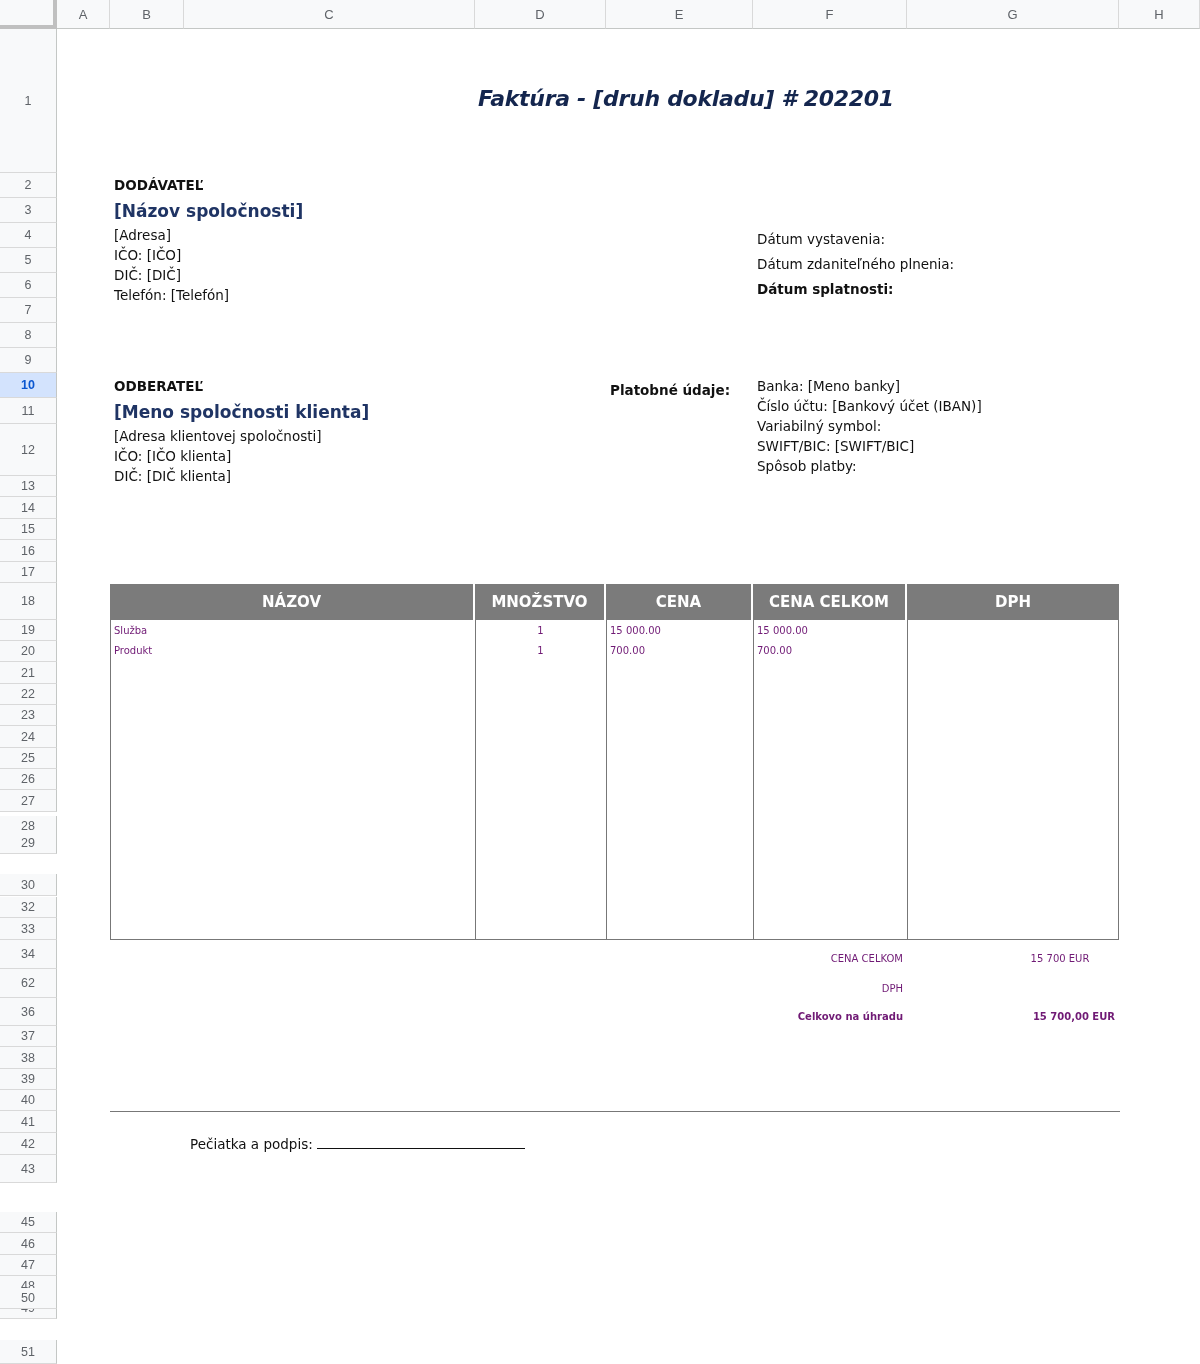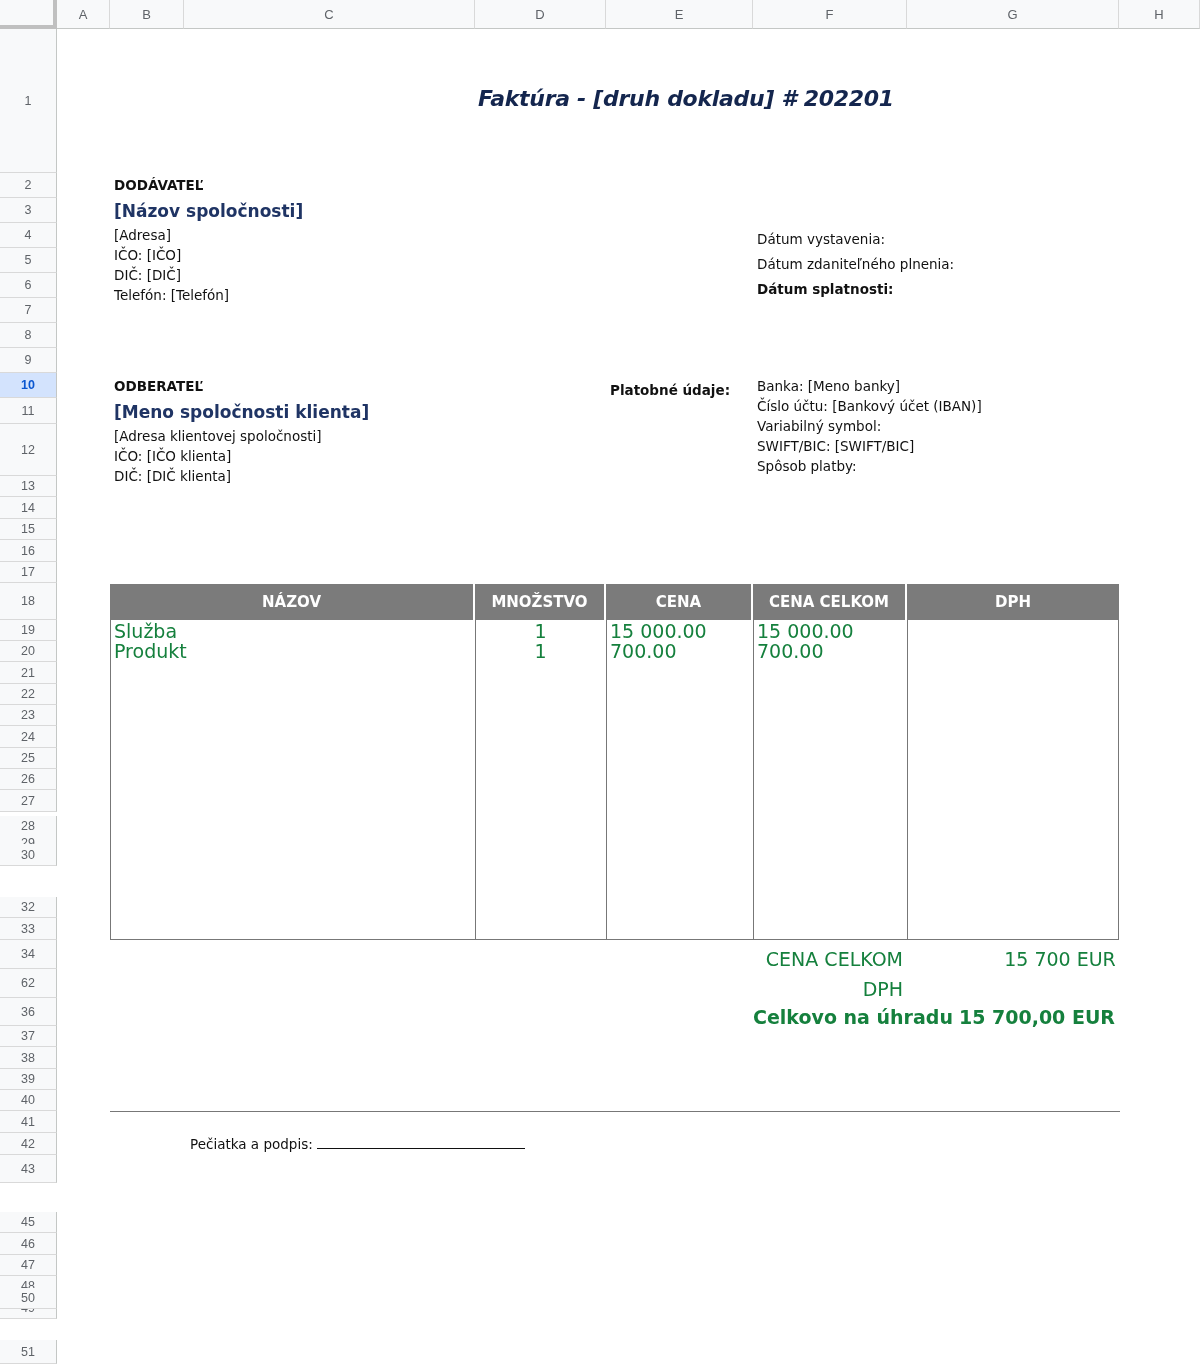--- a/index.html
+++ b/index.html
@@ -17,21 +17,21 @@
   .txt { position: absolute; font-family: "DejaVu Sans", sans-serif; font-size: 13.5px; color: #111; white-space: nowrap; line-height: 20px; }
   .bold { font-weight: bold; }
   .title { position: absolute; top: 86px; left: 478px; font-family: "DejaVu Sans", sans-serif; font-size: 22px;
            font-style: italic; font-weight: bold; color: #14264e; white-space: nowrap; letter-spacing: -0.3px; }
   .comp { font-size: 17px; font-weight: bold; color: #1f3464; }
   .tbl-head { position: absolute; top: 584px; height: 36px; background: #7b7b7b; color: #fff;
               font-family: "DejaVu Sans", sans-serif; font-weight: bold; font-size: 15px;
               display: flex; align-items: center; justify-content: center; border-right: 2px solid #fff; }
   .tbl-box { position: absolute; top: 620px; height: 320px; border-left: 1px solid #777; border-bottom: 1px solid #777; }
   .tbl-box.last { border-right: 1px solid #777; }
-  .cell { position: absolute; font-family: "DejaVu Sans", sans-serif; font-size: 19px; color: #15803d; line-height: 20px; white-space: nowrap; }
+  .cell { position: absolute; font-family: "DejaVu Sans", sans-serif; font-size: 10px; color: #701a75; line-height: 20px; white-space: nowrap; }
   .hr { position: absolute; left: 110px; top: 1111px; width: 1010px; height: 1px; background: #777; }
   .sig-line { display: inline-block; width: 208px; border-bottom: 1px solid #111; height: 14px; vertical-align: baseline; margin-left: 4px; }
 </style>
 </head>
 <body>
 
 <div class="corner"></div>
 <div id="colheads">
     <div class="colhead" style="left: 57px; width: 53px;">A</div>
     <div class="colhead" style="left: 110px; width: 74px;">B</div>
@@ -65,21 +65,21 @@
     <div class="rowhead" style="top: 641px; height: 21px;">20</div>
     <div class="rowhead" style="top: 662px; height: 22px;">21</div>
     <div class="rowhead" style="top: 684px; height: 21px;">22</div>
     <div class="rowhead" style="top: 705px; height: 21px;">23</div>
     <div class="rowhead" style="top: 726px; height: 22px;">24</div>
     <div class="rowhead" style="top: 748px; height: 21px;">25</div>
     <div class="rowhead" style="top: 769px; height: 21px;">26</div>
     <div class="rowhead" style="top: 790px; height: 22px;">27</div>
     <div class="rowhead" style="top: 816px; height: 21px;">28</div>
     <div class="rowhead" style="top: 833px; height: 21px;">29</div>
-    <div class="rowhead" style="top: 844px; height: 22px; text-align: right;">30</div>
+    <div class="rowhead" style="top: 874px; height: 22px; text-align: right;">30</div>
     <div class="rowhead" style="top: 908px; height: 21px;">31</div>
     <div class="rowhead" style="top: 897px; height: 21px;">32</div>
     <div class="rowhead" style="top: 918px; height: 22px;">33</div>
     <div class="rowhead" style="top: 940px; height: 29px;">34</div>
     <div class="rowhead" style="top: 969px; height: 29px;">62</div>
     <div class="rowhead" style="top: 998px; height: 28px;">36</div>
     <div class="rowhead" style="top: 1026px; height: 21px;">37</div>
     <div class="rowhead" style="top: 1047px; height: 22px;">38</div>
     <div class="rowhead" style="top: 1069px; height: 21px;">39</div>
     <div class="rowhead" style="top: 1090px; height: 21px;">40</div>

